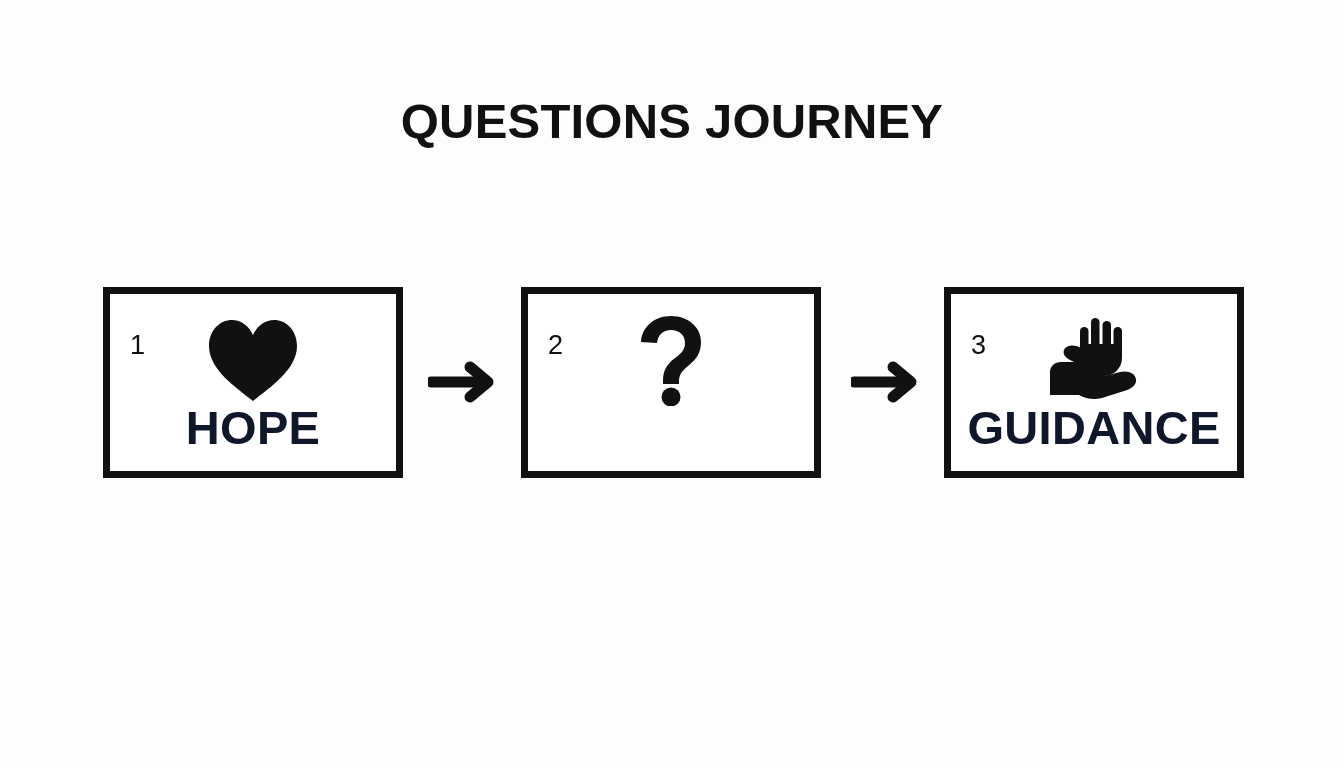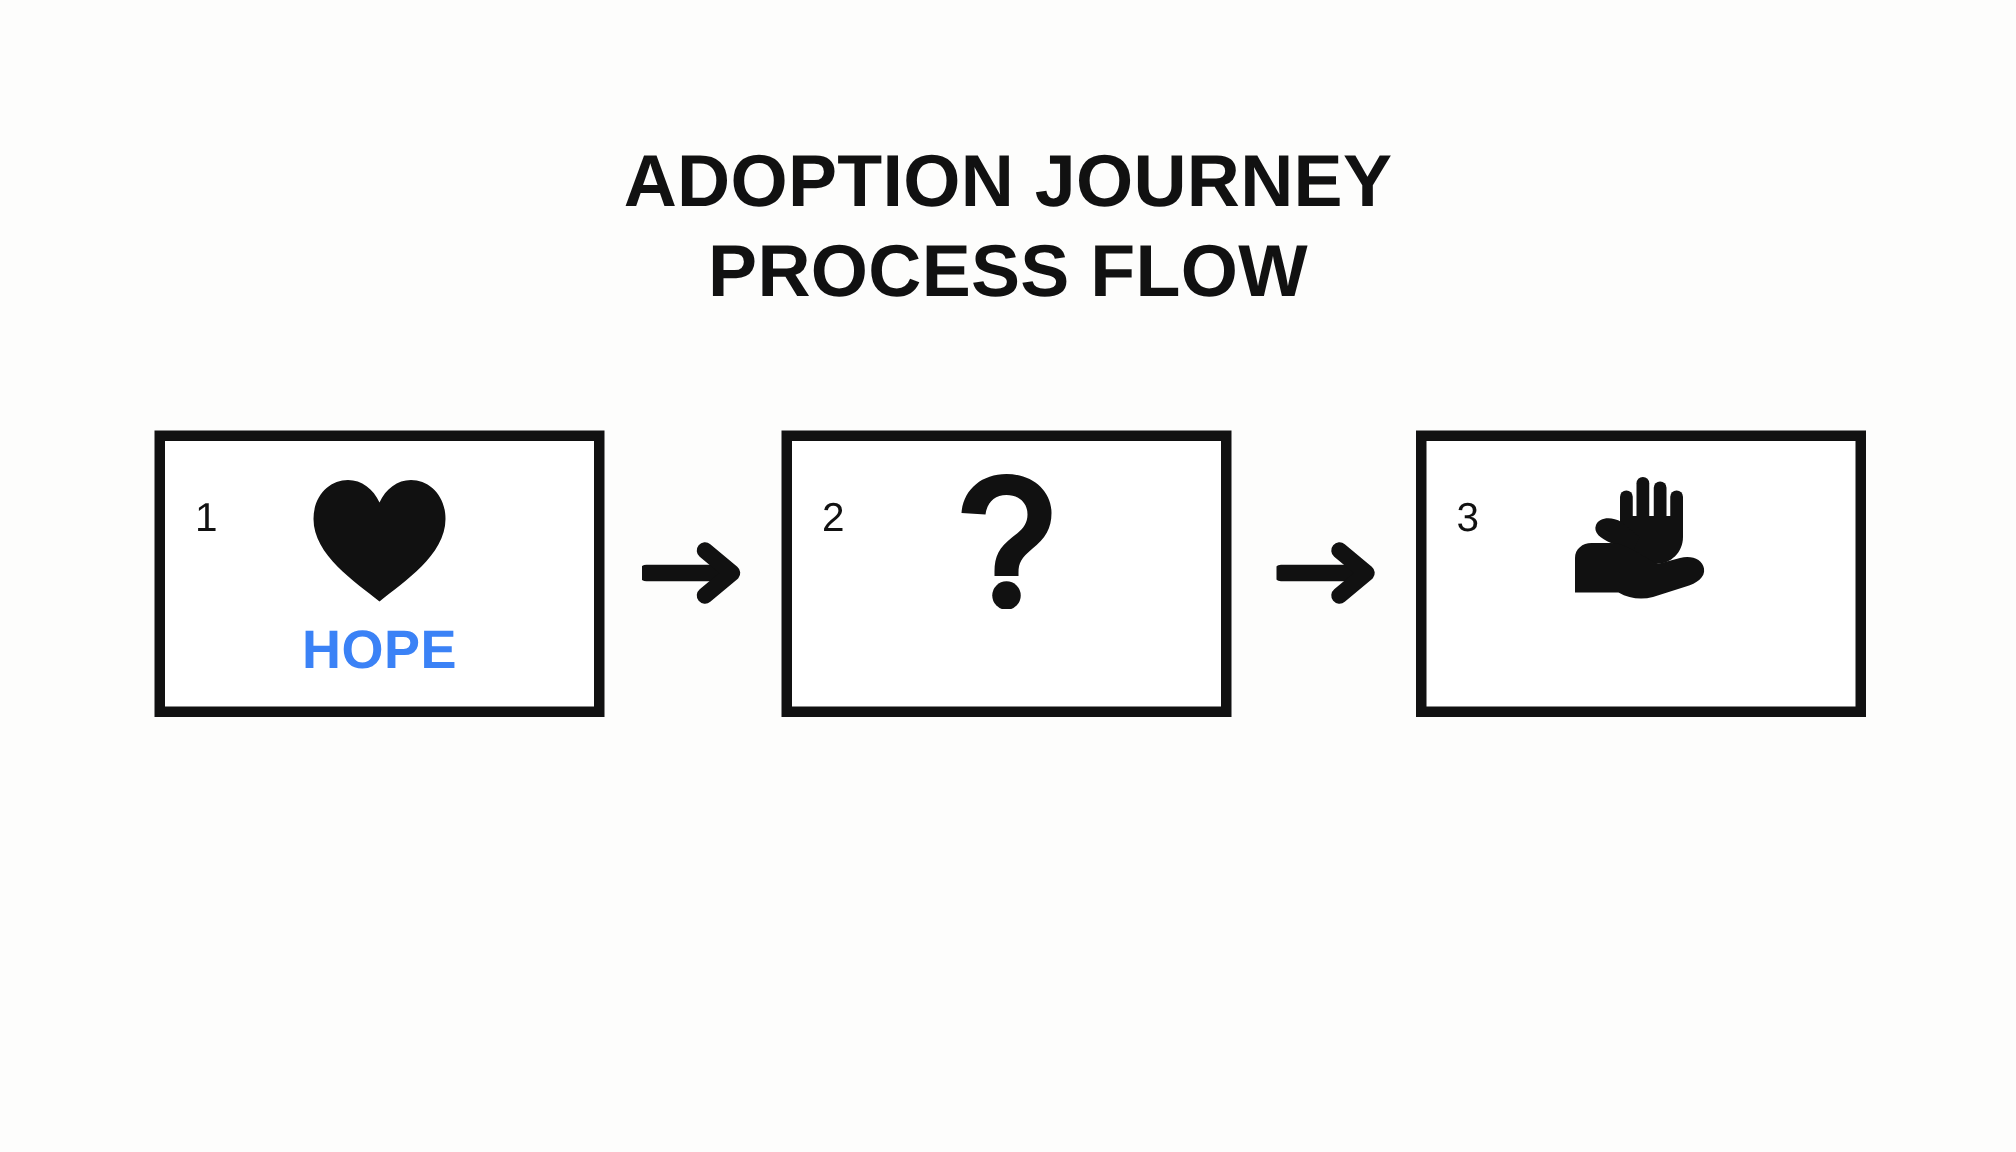--- a/index.html
+++ b/index.html
@@ -76,45 +76,44 @@
     justify-content: center;
   }
   .step-icon svg { display: block; }
 
   .step-label {
     position: absolute;
     bottom: 20px;
     left: 0;
     width: 100%;
     text-align: center;
-    font-size: 36px;
+    font-size: 47px;
     font-weight: 800;
     letter-spacing: 0.3px;
-    color: #3b82f6;
+    color: #0f172a;
     line-height: 1;
     white-space: nowrap;
   }
 
   
   .flow-arrow {
     position: absolute;
     top: 72px;
     width: 70px;
     height: 46px;
   }
   .flow-arrow.gap-0 { left: 325px; }
   .flow-arrow.gap-1 { left: 748px; }
   .flow-arrow svg { display: block; }
 </style>
 </head>
 <body>
 
 <div class="title-block">
-  <span class="title-line">ADOPTION JOURNEY</span>
-  <span class="title-line">PROCESS FLOW</span>
+  <span class="title-line">QUESTIONS JOURNEY</span>
 </div>
 
 <div class="flow-row">
 
   <div class="step-box pos-0">
     <div class="step-number">1</div>
     <div class="step-icon">
       <svg width="92" height="84" viewBox="0 0 92 84" aria-hidden="true">
         <path fill="#111111" d="M46 83 C 30 70, 2 52, 2 28 C 2 12, 13 2, 25 2 C 34 2, 42 8, 46 17 C 50 8, 58 2, 67 2 C 79 2, 90 12, 90 28 C 90 52, 62 70, 46 83 Z"></path>
       </svg>
@@ -157,15 +156,16 @@
           <rect x="69.5" y="13" width="8.5" height="29" rx="4.2"></rect>
           <rect x="36" y="13" width="8.5" height="28" rx="4.2"></rect>
           <path d="M36 30 h42 v14 c0 10 -8 18 -18 18 h-7 c-10 0 -17 -7 -17 -17 Z"></path>
 
           <path d="M37 34 C 30 30, 22 31, 20 36 C 18 41, 23 45, 30 48 L 44 55 L 49 44 Z"></path>
 
           <path d="M6 58 C 6 52, 11 48, 17 48 L 30 48 C 36 48, 42 51, 47 54 L 61 62 L 76 58 C 84 56, 91 59, 92 65 C 93 71, 87 75, 80 77 L 58 84 C 50 86, 42 85, 35 81 L 6 81 Z"></path>
         </g>
       </svg>
     </div>
+    <div class="step-label">GUIDANCE</div>
   </div>
 
 </div>
 
 </body></html>

